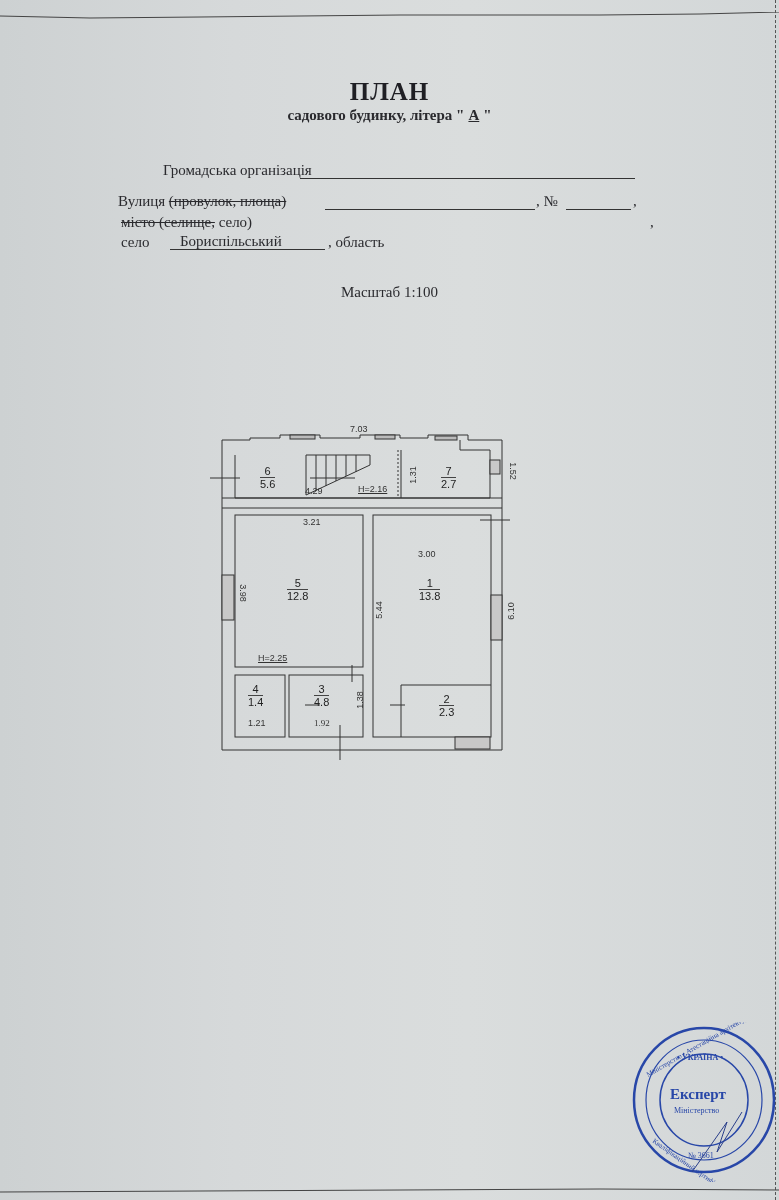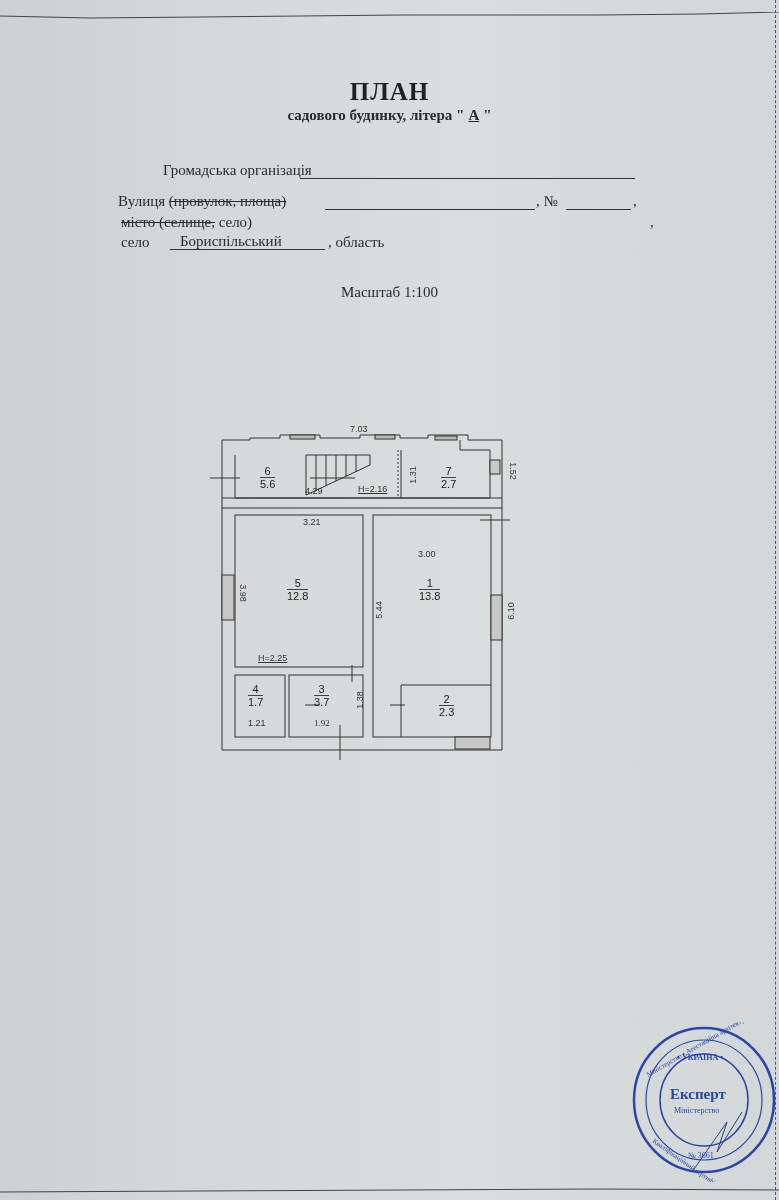--- a/index.html
+++ b/index.html
@@ -121,22 +121,22 @@
     <span class="dim" style="left:292px; top:186px; transform:rotate(-90deg);">6.10</span>
     <span class="dim" style="left:32px; top:233px; text-decoration:underline;margin-left:16px;">H=2.25</span>
     <span class="dim" style="left:141px; top:275px; transform:rotate(-90deg);">1.38</span>
     <span class="dim" style="left:38px; top:298px;">1.21</span>
     <span class="dim" style="left:104px; top:298px;font-family:Liberation Serif, serif;">1.92</span>
 
     <div class="rm" style="left:50px; top:45px;"><span class="n">6</span><span>5.6</span></div>
     <div class="rm" style="left:231px; top:45px;"><span class="n">7</span><span>2.7</span></div>
     <div class="rm" style="left:77px; top:157px;"><span class="n">5</span><span>12.8</span></div>
     <div class="rm" style="left:209px; top:157px;"><span class="n">1</span><span>13.8</span></div>
-    <div class="rm" style="left:38px; top:263px;"><span class="n">4</span><span>1.7</span></div>
-    <div class="rm" style="left:104px; top:263px;"><span class="n">3</span><span>3.7</span></div>
+    <div class="rm" style="left:38px; top:263px;"><span class="n">4</span><span>1.4</span></div>
+    <div class="rm" style="left:104px; top:263px;"><span class="n">3</span><span>4.8</span></div>
     <div class="rm" style="left:229px; top:273px;"><span class="n">2</span><span>2.3</span></div>
   </div>
 
   <div class="stamp">
     <svg width="160" height="160" viewBox="0 0 160 160">
       <g fill="none" stroke="#2847a8">
         <ellipse cx="72" cy="78" rx="70" ry="72" stroke-width="2.5"></ellipse>
         <ellipse cx="72" cy="78" rx="58" ry="60" stroke-width="1.2"></ellipse>
         <ellipse cx="72" cy="78" rx="44" ry="46" stroke-width="1.5"></ellipse>
         <path d="M60 150 L95 100 L85 130 L110 90" stroke-width="1" stroke="#2a3f8a"></path>

